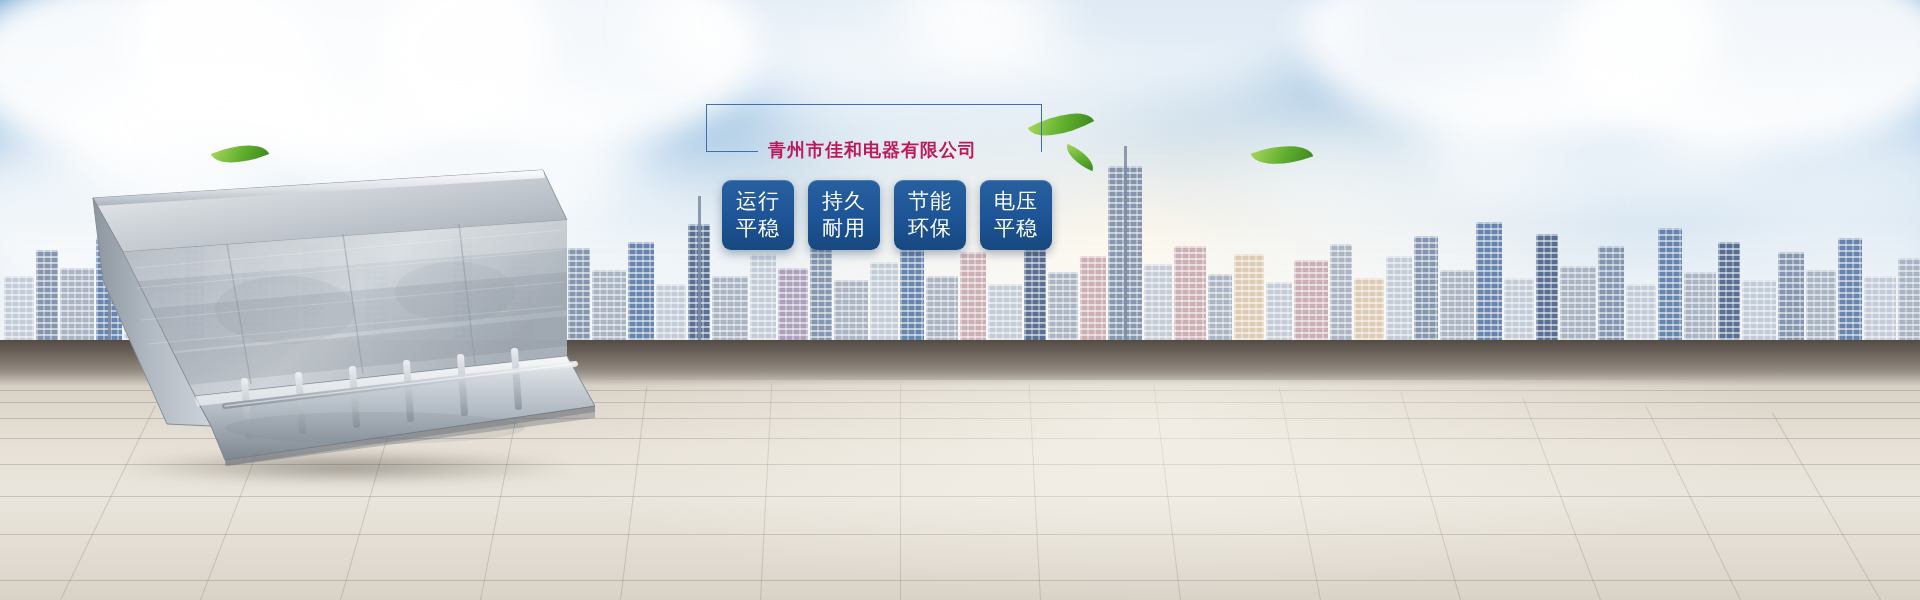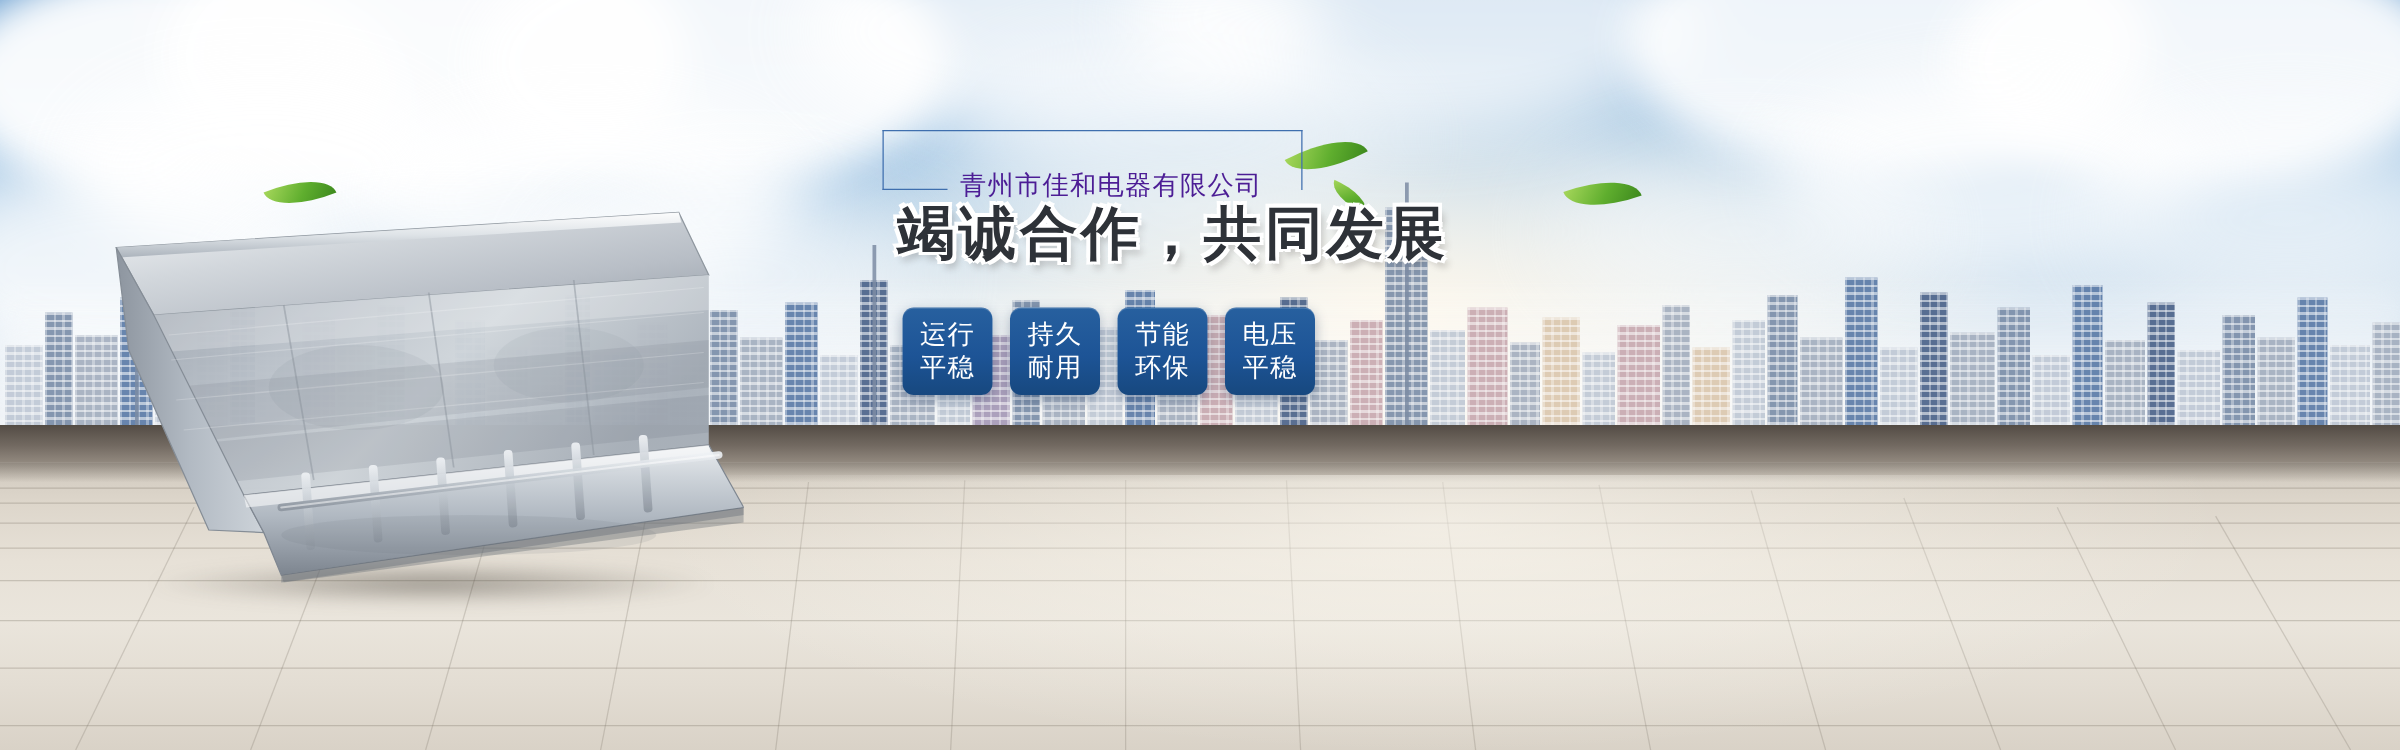--- a/index.html
+++ b/index.html
@@ -161,23 +161,24 @@
     position:absolute; left:0; top:8px; width:1px; height:48px; background:#3f6fae;
   }
   .co-frame .fr-right {
     position:absolute; right:0; top:8px; width:1px; height:48px; background:#3f6fae;
   }
   .co-frame .fr-dash {
     position:absolute; left:0; bottom:0; width:52px; height:1px; background:#3f6fae;
   }
   .co-name {
     position:absolute; left:62px; bottom:-10px;
-    font-size:21px; letter-spacing:1px; color:#4c1d95;
+    font-size:18px; letter-spacing:1px; color:#be185d;
     font-family:"DejaVu Sans","Liberation Sans",sans-serif;
     white-space:nowrap;
+    font-weight:bold;
   }
 
   .headline {
     margin-top:6px; margin-left:26px;
     font-family:"DejaVu Serif","Liberation Serif",serif;
     font-size:104px; line-height:1.08; font-weight:700;
     letter-spacing:6px;
     font-style:italic;
     color:#8e1616;
     background:linear-gradient(180deg,#3a1212 0%,#7d1414 38%,#a81c1c 62%,#6d1212 100%);
@@ -450,21 +451,20 @@
 
     <div class="co-frame">
       <div class="fr-top"></div>
       <div class="fr-left"></div>
       <div class="fr-right"></div>
       <div class="fr-dash"></div>
       <div class="co-name">青州市佳和电器有限公司</div>
     </div>
 
 
-    <div class="subline">竭诚合作，共同发展</div>
 
     <div class="badges">
       <div class="badge">
         <span>运行</span>
         <span>平稳</span>
       </div>
       <div class="badge">
         <span>持久</span>
         <span>耐用</span>
       </div>

